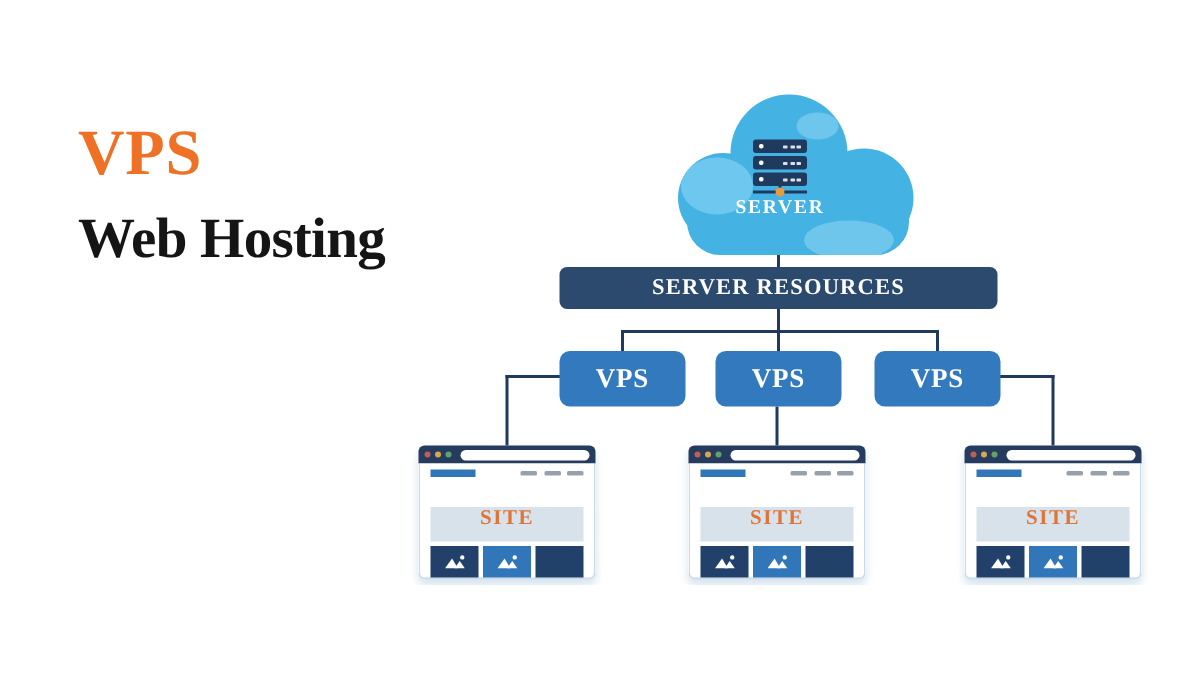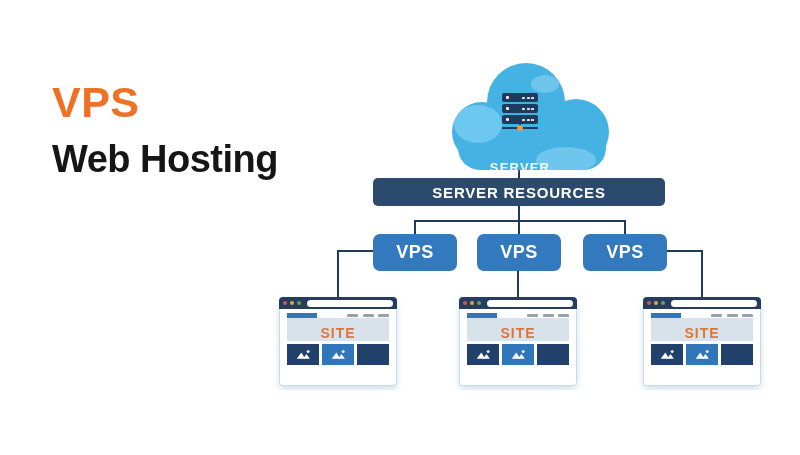--- a/index.html
+++ b/index.html
@@ -1,37 +1,37 @@
 <!DOCTYPE html>
 <html style="--accent-orange: #EE7125; --title-black: #151515; --cloud-blue: #45B2E4; --cloud-light: #7CCDF1; --navy-dark: #1E3A5F; --bar-navy: #2C4A6E; --vps-blue: #3379BD; --line-navy: #1F3A5C; --chrome-navy: #253C5F; --dot-red: #C65B52; --dot-yellow: #D9A84E; --dot-green: #63A06C; --site-orange: #DF7438; --banner-gray: #D8E2EB; --thumb-navy: #21406A; --thumb-blue: #3076B8; --text-gray: #B2BCC6; --nav-gray: #97A1AC; --body-border: #C8DAE8; --server-dot-orange: #E89A3C;"><head>
 <meta charset="utf-8">
 <style>
   html,body{margin:0;padding:0;background:#ffffff;}
   .stage{
     position:relative;width:800px;height:390px;background:#ffffff;overflow:hidden;
-    font-family:Liberation Sans, sans-serif;
+    font-family:Liberation Serif, serif;
   }
   
   .title{position:absolute;left:52px;top:78px;}
   .title-accent{font-size:43px;font-weight:800;letter-spacing:.5px;color:var(--accent-orange);line-height:1.15;}
   .title-main{font-size:38px;font-weight:800;letter-spacing:-.5px;color:var(--title-black);line-height:1.2;margin-top:10px;}
   
   .ln{position:absolute;background:var(--line-navy);z-index:1;}
   
   .cloud{position:absolute;left:448px;top:62px;z-index:2;}
   .server-rack{position:absolute;left:502px;top:93px;width:36px;z-index:3;}
   .srv-unit{height:9px;background:var(--navy-dark);border-radius:2px;margin-bottom:2px;position:relative;}
   .srv-dot{position:absolute;left:4px;top:3.2px;width:2.6px;height:2.6px;border-radius:50%;background:#fff;}
   .srv-dashes{position:absolute;right:4px;top:3.5px;display:flex;gap:1.5px;}
   .srv-dashes i{display:block;width:3px;height:2px;background:rgba(255,255,255,.85);border-radius:.5px;}
   .srv-base{position:absolute;left:502px;top:127px;width:36px;height:2px;background:var(--navy-dark);z-index:3;}
   .srv-stub{position:absolute;left:519px;top:124px;width:2px;height:4px;background:var(--navy-dark);z-index:3;}
   .srv-orange{position:absolute;left:517px;top:125px;width:6px;height:6px;border-radius:50%;background:var(--server-dot-orange);z-index:4;}
   .server-label{position:absolute;left:470px;top:130px;width:100px;text-align:center;color:#fff;
-    font-size:13px;font-weight:bold;letter-spacing:1.2px;z-index:3;margin-top:30px;}
+    font-size:13px;font-weight:bold;letter-spacing:1.2px;z-index:3;}
   
   .res-bar{position:absolute;left:373px;top:178px;width:292px;height:28px;background:var(--bar-navy);
     border-radius:5px;display:flex;align-items:center;justify-content:center;color:#fff;
     font-size:15px;font-weight:bold;letter-spacing:.8px;z-index:2;}
   
   .vps-box{position:absolute;top:234px;width:84px;height:37px;background:var(--vps-blue);
     border-radius:7px;display:flex;align-items:center;justify-content:center;color:#fff;
     font-size:18px;font-weight:bold;letter-spacing:.5px;z-index:2;}
   
   .site{position:absolute;top:297px;width:118px;height:89px;z-index:2;border-radius:5px;
@@ -41,21 +41,21 @@
   .dot{width:4.4px;height:4.4px;border-radius:50%;margin-right:2.4px;flex:none;}
   .dot-r{background:var(--dot-red);} .dot-y{background:var(--dot-yellow);} .dot-g{background:var(--dot-green);}
   .addr{flex:1;height:7px;background:#fff;border-radius:3.5px;margin-left:4px;}
   .site-body{position:absolute;left:0;top:12px;right:0;bottom:0;background:#fff;
     border:1px solid var(--body-border);border-top:none;border-radius:0 0 4px 4px;
     padding:2px 7px 0 7px;box-sizing:border-box;}
   .site-nav{display:flex;align-items:center;justify-content:space-between;margin-top:1px;height:6px;}
   .logo{width:30px;height:5px;background:var(--thumb-blue);}
   .navlinks{display:flex;gap:4.5px;}
   .navlinks i{display:block;width:11px;height:3px;background:var(--nav-gray);border-radius:1px;}
-  .banner{margin-top:0;height:23px;background:var(--banner-gray);display:flex;align-items:flex-end;justify-content:center;}
+  .banner{margin-top:20px;height:23px;background:var(--banner-gray);display:flex;align-items:flex-start;justify-content:center;}
   .site-label{color:var(--site-orange);font-size:14px;font-weight:bold;letter-spacing:1px;}
   .thumbs{display:flex;gap:3px;margin-top:3px;}
   .thumb{flex:1;height:21px;display:flex;align-items:center;justify-content:center;}
   .t-navy{background:var(--thumb-navy);} .t-blue{background:var(--thumb-blue);}
   .cols{display:flex;gap:3px;margin-top:4px;}
   .col{flex:1;}
   .tl{height:2px;background:var(--text-gray);border-radius:1px;margin-bottom:2.6px;}
   .tl-short{width:62%;}
 </style>
 </head>

